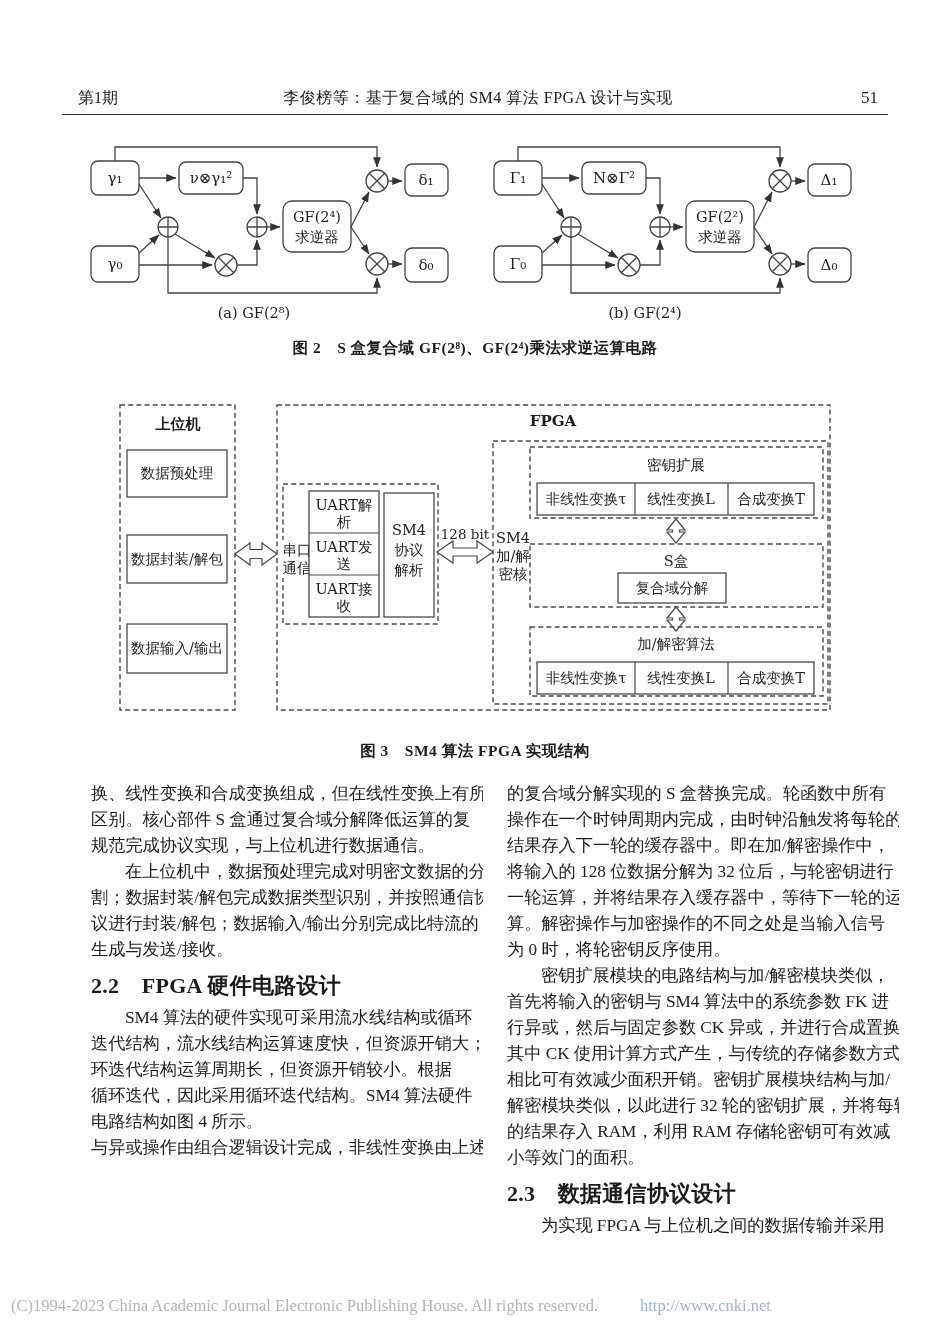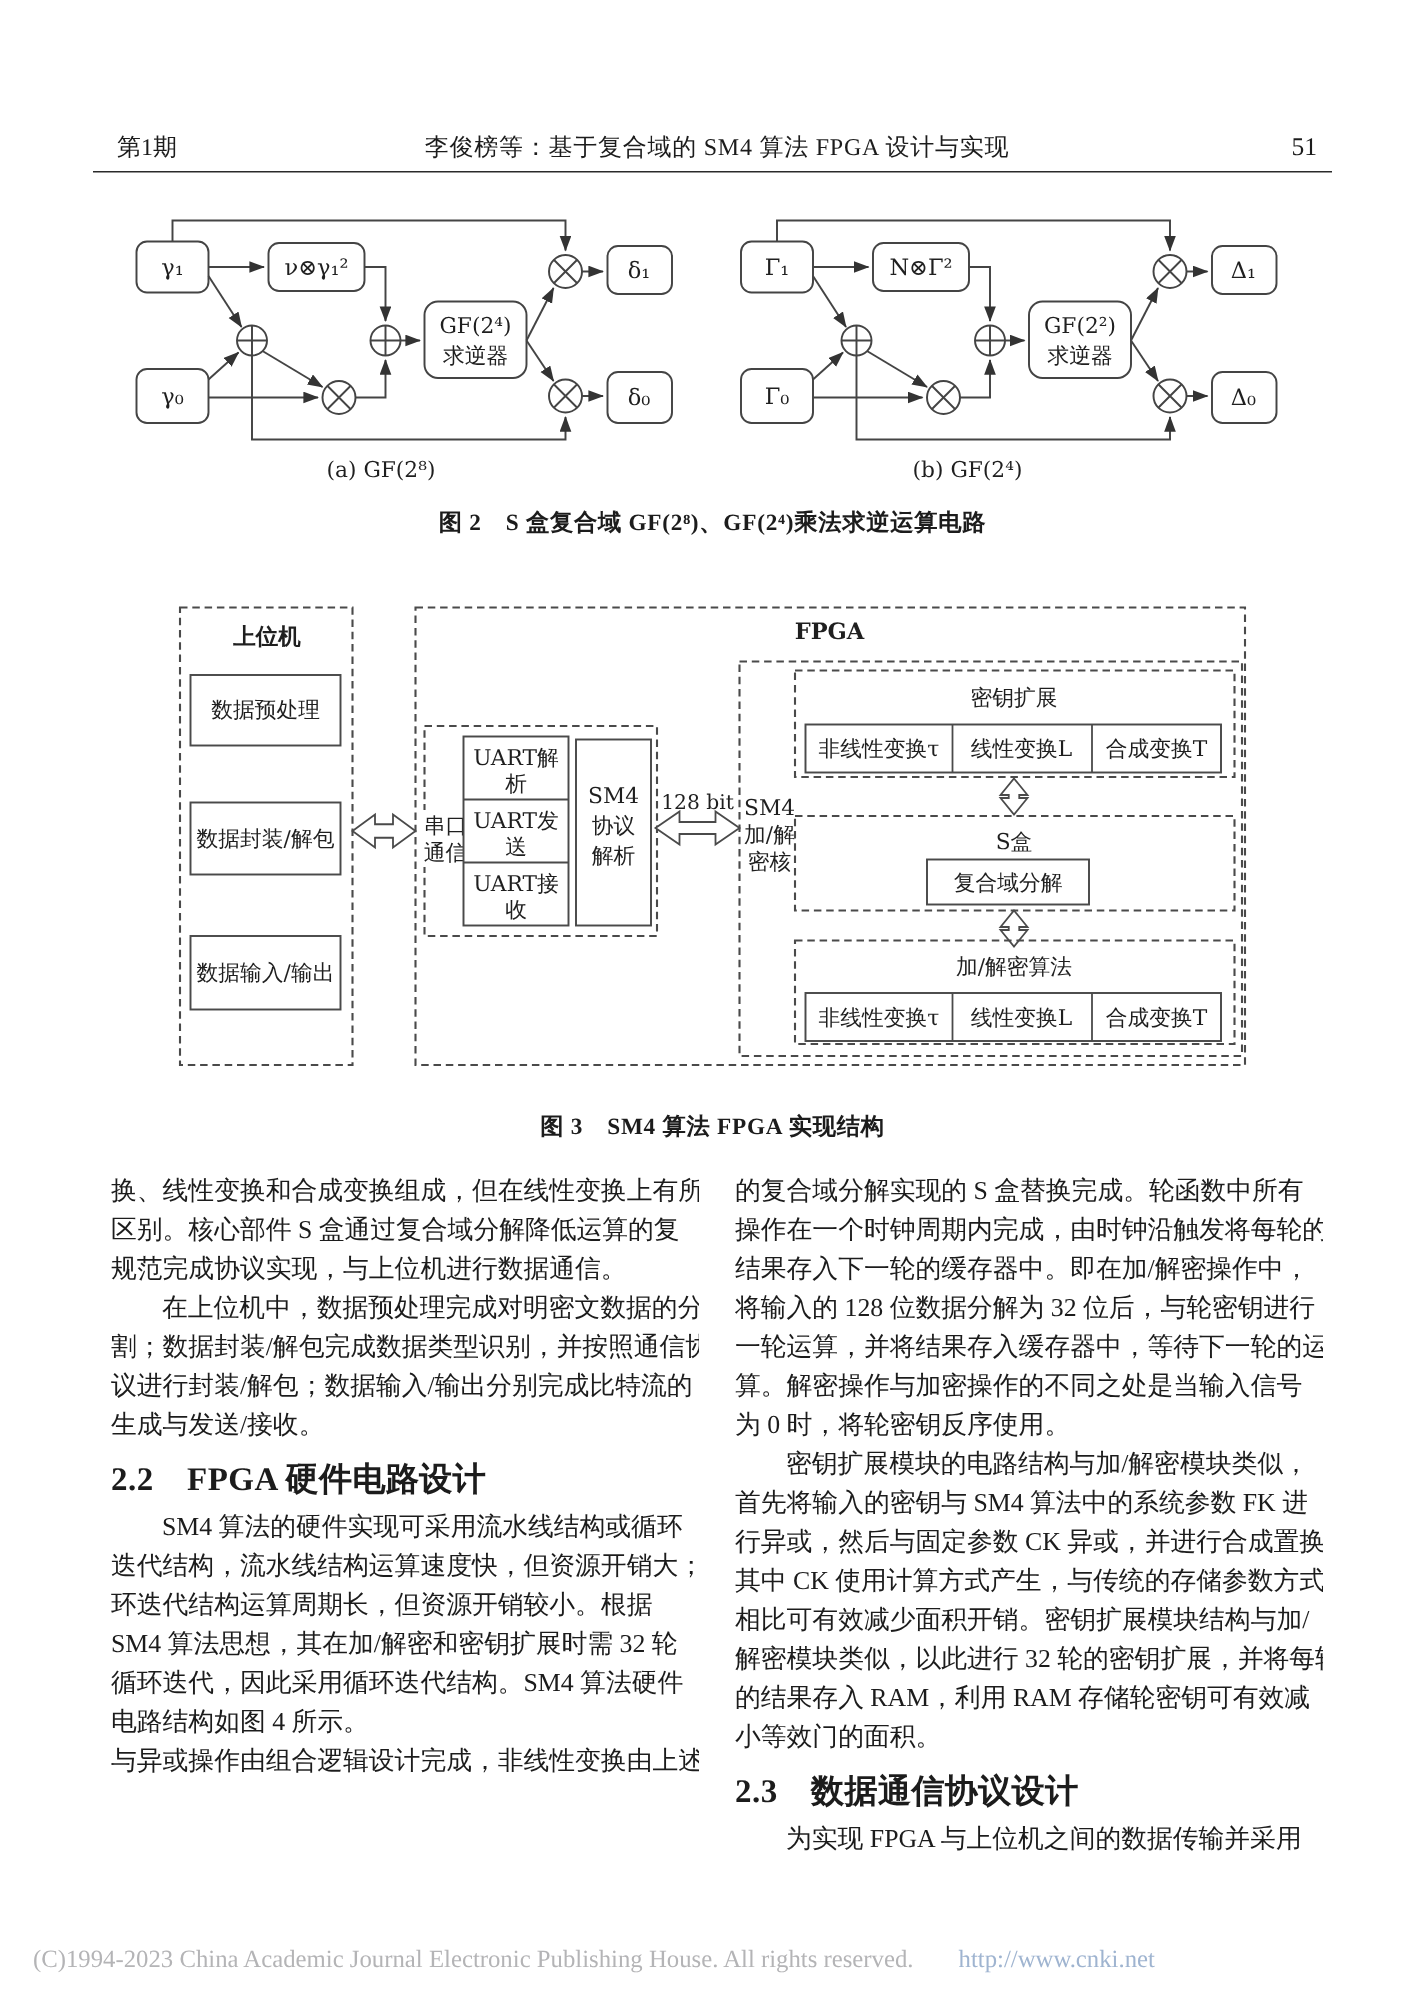--- a/index.html
+++ b/index.html
@@ -11,29 +11,29 @@
        border-bottom:1.6px solid #2a2a2a;display:flex;font-size:16px;}
   .hdr .issue{width:140px;text-align:left;padding-left:16px;}
   .hdr .htitle{flex:1;text-align:center;letter-spacing:.5px;}
   .hdr .pageno{width:140px;text-align:right;padding-right:10px;font-size:17px;}
 
   svg text{font-family:"DejaVu Serif","Liberation Serif",serif;fill:#1f1f1f;}
   .fig{position:absolute;}
   .figcap{position:absolute;width:100%;text-align:center;font-weight:bold;font-size:15.5px;letter-spacing:.5px;}
 
   
-  .bodytxt{position:absolute;left:74px;top:781px;display:flex;gap:24px;justify-content:flex-end;}
+  .bodytxt{position:absolute;left:91px;top:781px;display:flex;gap:24px;justify-content:flex-end;}
   .col{width:392px;}
   .tline{height:26px;line-height:26px;font-size:17.2px;white-space:nowrap;overflow:hidden;}
   .tline.indent{text-indent:34px;}
   .tline.heading{font-weight:bold;height:26px;margin:10px 0 6px 0;font-size:22px;letter-spacing:.3px;}
 
   
-  .footer{position:absolute;left:22px;top:1296px;font-size:16.5px;color:#b4b4b6;
-          display:flex;gap:30px;white-space:nowrap;}
+  .footer{position:absolute;left:11px;top:1296px;font-size:16.5px;color:#b4b4b6;
+          display:flex;gap:42px;white-space:nowrap;}
   .footer .url{color:#9fb4d0;}
 </style>
 </head>
 <body>
 
 <div class="page">
 
   <div class="hdr">
     <div class="issue">第1期</div>
     <div class="htitle">李俊榜等：基于复合域的 SM4 算法 FPGA 设计与实现</div>
@@ -267,21 +267,20 @@
         <div class="tline">生成与发送/接收。</div>
 
         <div class="tline heading">2.2　FPGA 硬件电路设计</div>
 
         <div class="tline indent">SM4 算法的硬件实现可采用流水线结构或循环</div>
 
         <div class="tline">迭代结构，流水线结构运算速度快，但资源开销大；循</div>
 
         <div class="tline">环迭代结构运算周期长，但资源开销较小。根据</div>
 
-        <div class="tline">SM4 算法思想，其在加/解密和密钥扩展时需 32 轮</div>
 
         <div class="tline">循环迭代，因此采用循环迭代结构。SM4 算法硬件</div>
 
         <div class="tline">电路结构如图 4 所示。</div>
 
 
         <div class="tline">与异或操作由组合逻辑设计完成，非线性变换由上述</div>
       </div>
     <div class="col">
 

